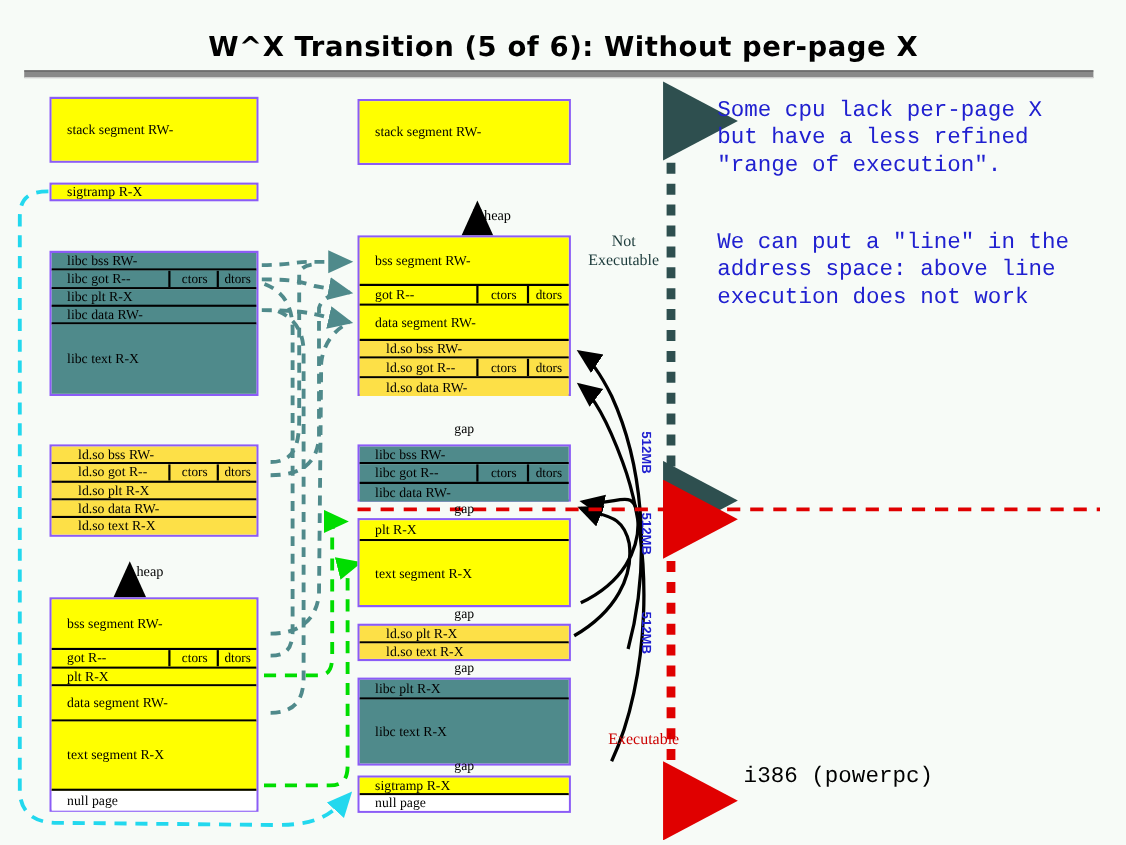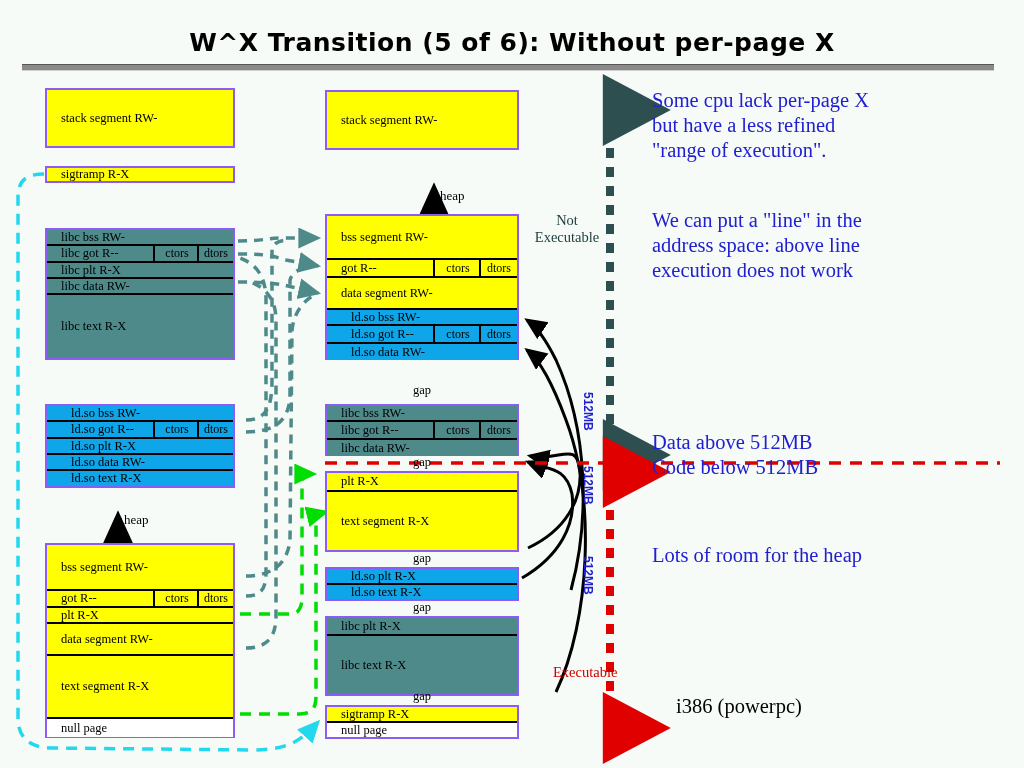--- a/index.html
+++ b/index.html
@@ -31,41 +31,41 @@
     position:relative;box-sizing:border-box;
     border-bottom:2px solid #000;
     font-size:12.5px;color:#000;
     display:flex;align-items:center;
     padding-left:14px;
     overflow:hidden;white-space:nowrap;
   }
   .row:last-child{border-bottom:none;}
   .yellow{background:#ffff00;}
   .teal{background:#4f8a8b;}
-  .magenta{background:#0ea5e9;padding-left:24px;}
+  .magenta{background:#fde047;padding-left:24px;}
   .white{background:#ffffff;}
 
   
   .row.mid{align-items:center;}
 
   
   .cd{
     position:absolute;top:0;bottom:0;
     border-left:2px solid #000;
     display:flex;align-items:center;justify-content:center;
     font-size:12px;
   }
   .gap{position:absolute;font-size:12.5px;color:#000;text-align:center;}
 
   .heapword{position:absolute;font-size:13px;color:#000;}
 
   
   .prose{
     position:absolute;
-    font-family:Liberation Serif, serif;
+    font-family:Liberation Mono, monospace;
     color:#2020d0;font-size:20.5px;line-height:25px;font-weight:500;
     white-space:pre-line;
   }
   .prose.black{color:#000;}
 
   
   .notexec{
     position:absolute;text-align:center;color:#1c3b3b;
     font-size:14.5px;line-height:17px;font-family:"Liberation Serif",serif;
   }
@@ -270,18 +270,15 @@
   <div class="mb" style="left:595px;top:392px;">512MB</div>
   <div class="mb" style="left:595px;top:466px;">512MB</div>
   <div class="mb" style="left:595px;top:556px;">512MB</div>
 
   <div class="prose" style="left:652px;top:88px;width:365px;">Some cpu lack per-page X
 but have a less refined
 "range of execution".</div>
   <div class="prose" style="left:652px;top:208px;width:365px;">We can put a "line" in the
 address space: above line
 execution does not work</div>
-  <div class="prose" style="left:652px;top:430px;width:365px;">Data above 512MB
-Code below 512MB</div>
-  <div class="prose" style="left:652px;top:543px;width:365px;">Lots of room for the heap</div>
   <div class="prose black" style="left:676px;top:694px;width:365px;">i386  (powerpc)</div>
 
 </div>
 
 </body></html>

